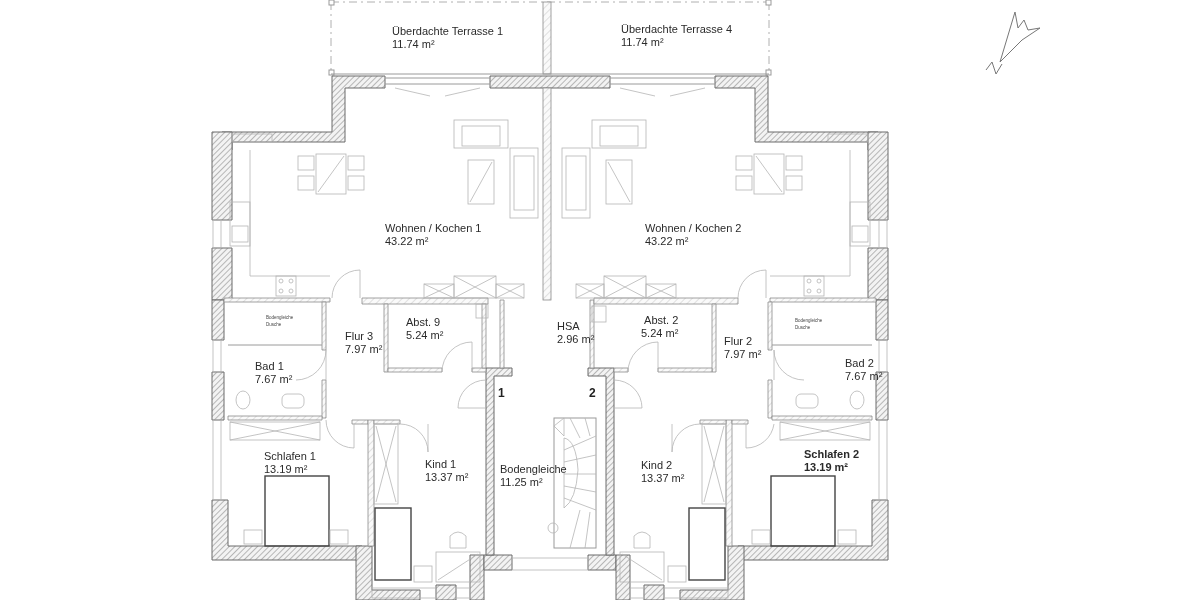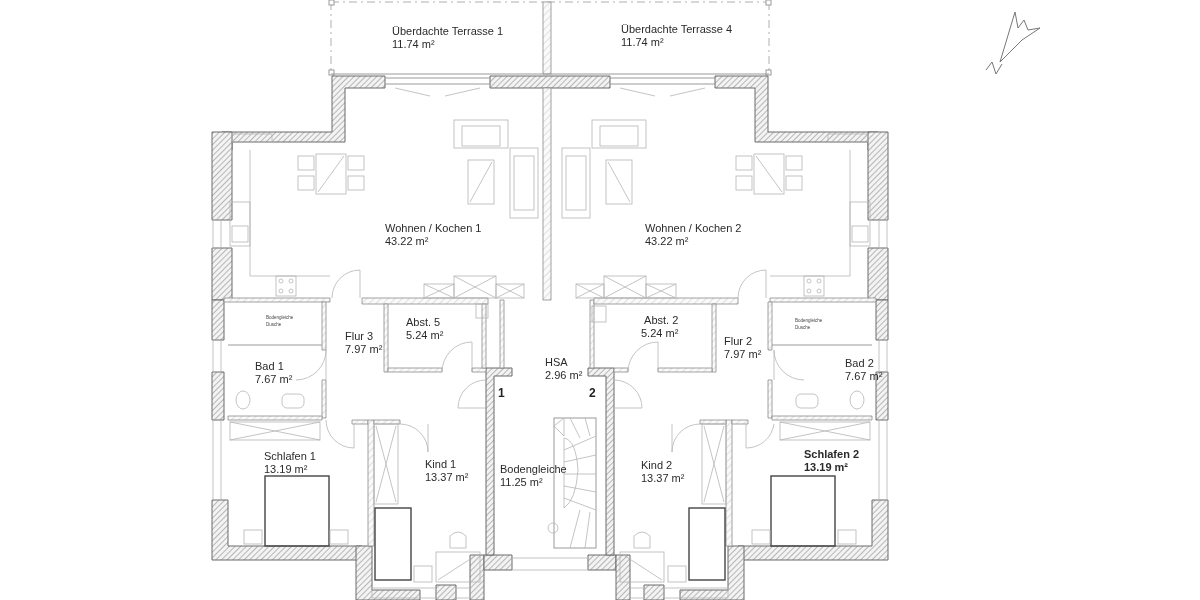--- a/index.html
+++ b/index.html
@@ -292,28 +292,28 @@
 </div>
 <div class="lbl" style="left:345px;top:330px;">
   <span class="a">Flur 3</span>
   <span class="a">7.97 m²</span>
 </div>
 <div class="lbl" style="left:724px;top:335px;">
   <span class="a">Flur 2</span>
   <span class="a">7.97 m²</span>
 </div>
 <div class="lbl" style="left:406px;top:316px;">
-  <span class="a">Abst. 5</span>
+  <span class="a">Abst. 9</span>
   <span class="a">5.24 m²</span>
 </div>
 <div class="lbl" style="left:641px;top:314px;text-align:right;">
   <span class="a">Abst. 2</span>
   <span class="a">5.24 m²</span>
 </div>
-<div class="lbl" style="left:545px;top:320px;margin-top:36px;">
+<div class="lbl" style="left:557px;top:320px;">
   <span class="a">HSA</span>
   <span class="a">2.96 m²</span>
 </div>
 <div class="lbl" style="left:255px;top:360px;">
   <span class="a">Bad 1</span>
   <span class="a">7.67 m²</span>
 </div>
 <div class="lbl" style="left:809px;top:357px;margin-left:36px;">
   <span class="a">Bad 2</span>
   <span class="a">7.67 m²</span>

